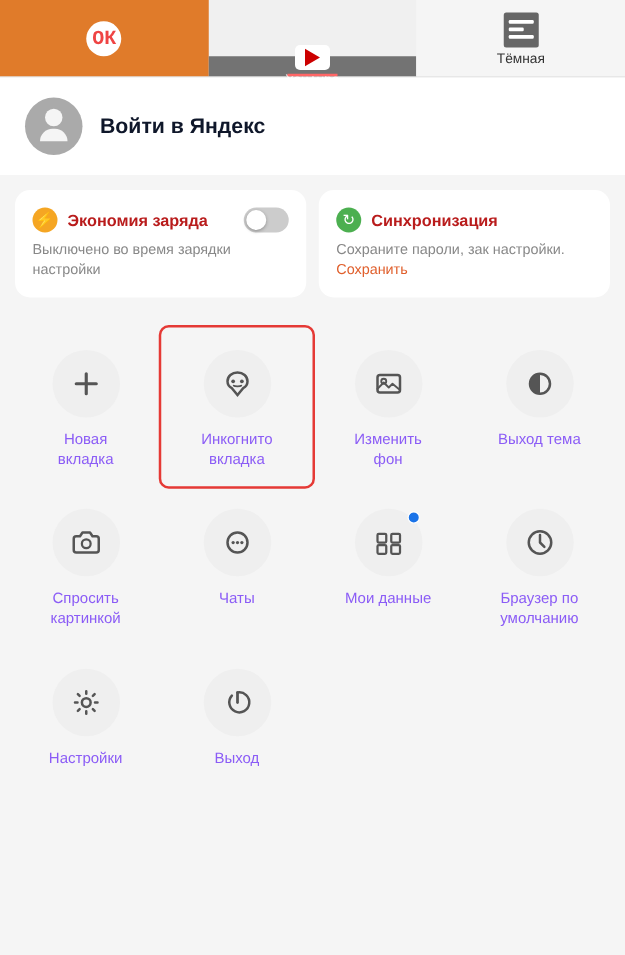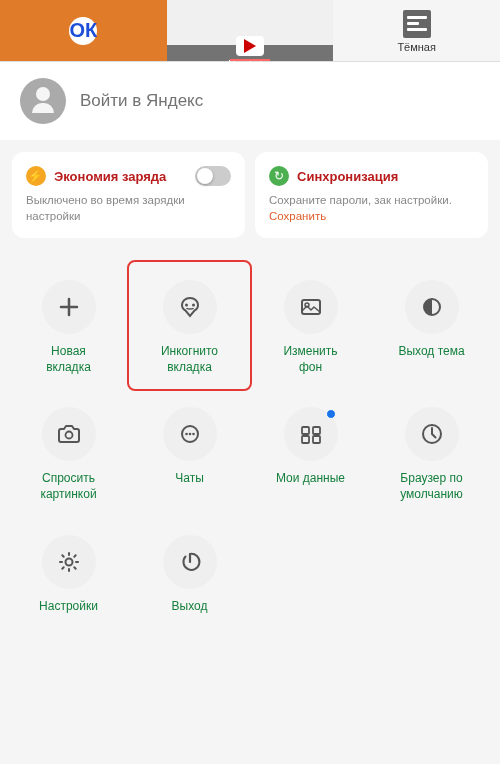--- a/index.html
+++ b/index.html
@@ -55,23 +55,24 @@
     }
     
     .ok-icon {
       width: 28px;
       height: 28px;
       background: white;
       border-radius: 50%;
       display: flex;
       align-items: center;
       justify-content: center;
-      font-size: 20px;
+      font-size: 16px;
       font-weight: bold;
-      color: #1d4ed8;
+      color: #ef4444;
+      font-family: Liberation Mono, monospace;
     }
     
     .yt-icon {
       width: 28px;
       height: 20px;
       background: white;
       border-radius: 4px;
       display: flex;
       align-items: center;
       justify-content: center;
@@ -146,22 +147,22 @@
       border-radius: 50%;
     }
     .avatar-body {
       width: 22px;
       height: 10px;
       background: #f5f5f5;
       border-radius: 10px 10px 0 0;
     }
     .signin-label {
       font-size: 17px;
-      font-weight: 400;
-      color: #737373;
+      font-weight: 700;
+      color: #0f172a;
     }
 
     
     .cards-row {
       display: flex;
       gap: 10px;
       padding: 0 12px;
       margin-bottom: 24px;
     }
     .card {
@@ -262,21 +263,21 @@
       background: #efefef;
       border-radius: 50%;
       display: flex;
       align-items: center;
       justify-content: center;
       margin-bottom: 10px;
       position: relative;
     }
     .menu-label {
       font-size: 12px;
-      color: #15803d;
+      color: #8b5cf6;
       text-align: center;
       line-height: 1.3;
     }
     
     .notif-dot {
       width: 10px;
       height: 10px;
       background: #1a73e8;
       border-radius: 50%;
       position: absolute;

